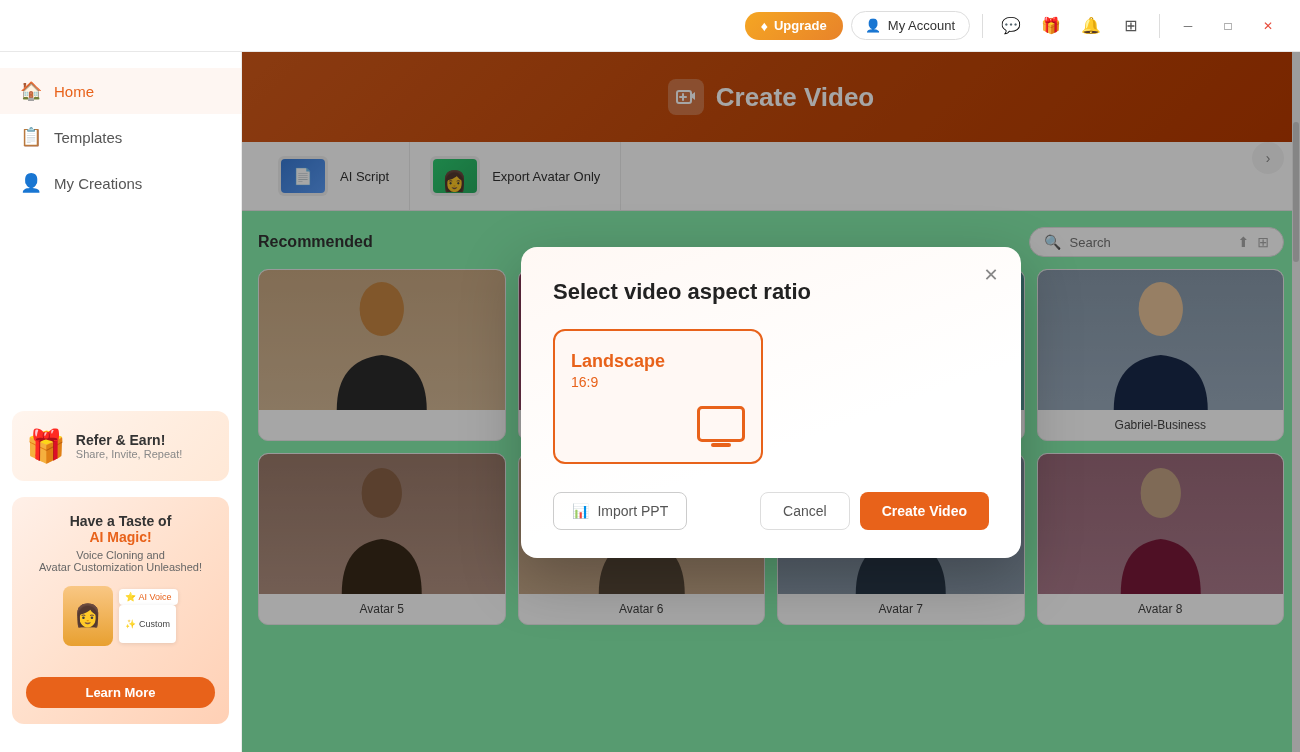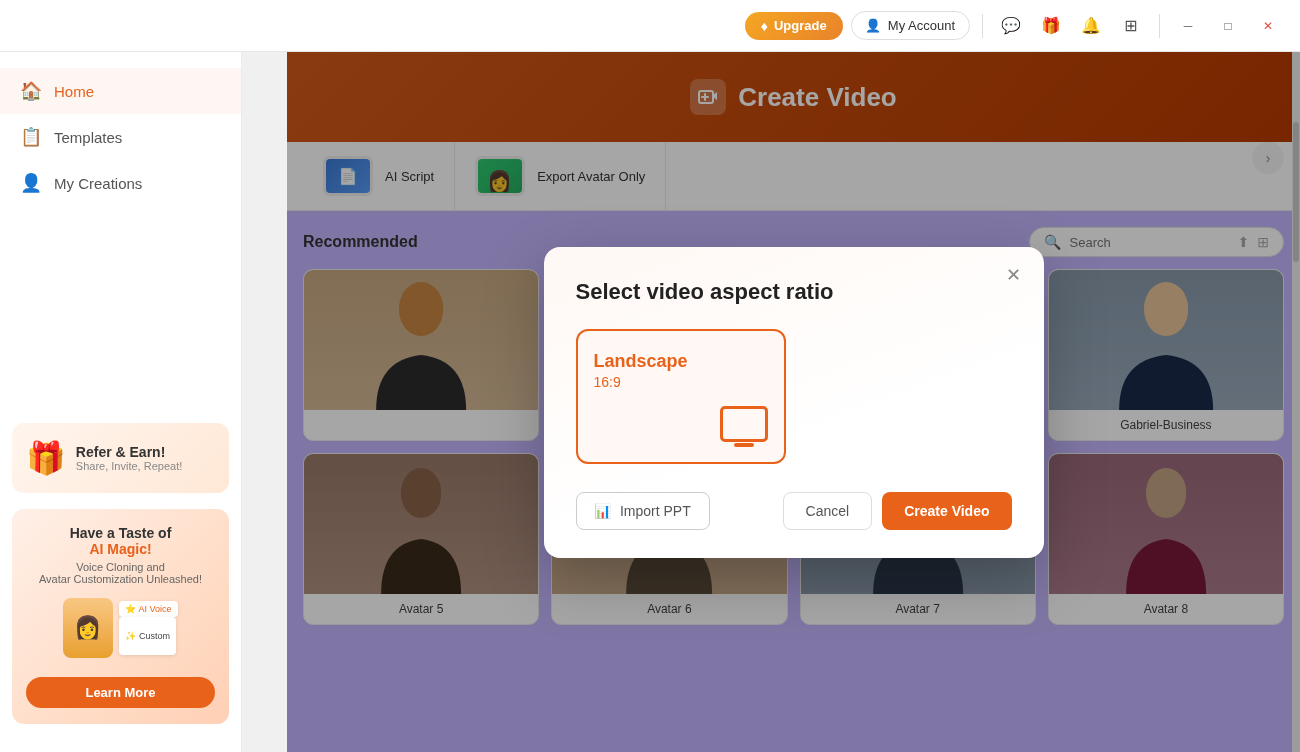--- a/index.html
+++ b/index.html
@@ -143,30 +143,29 @@
     .learn-more-btn {
       background: #e8621a;
       color: #fff;
       border: none;
       border-radius: 20px;
       padding: 8px 24px;
       font-size: 13px;
       font-weight: 600;
       cursor: pointer;
       width: 100%;
-      margin-top: 6px;
+      margin-top: 18px;
     }
 
     
     .main-content {
       flex: 1;
-      background: #c4b5fd;
+      background: #86efac;
       overflow: hidden;
       position: relative;
-      margin-left: 45px;
     }
 
     
     .create-video-banner {
       height: 90px;
       background: linear-gradient(135deg, #d45a1a, #c44a0a, #b83a00);
       display: flex;
       align-items: center;
       justify-content: center;
       gap: 12px;

